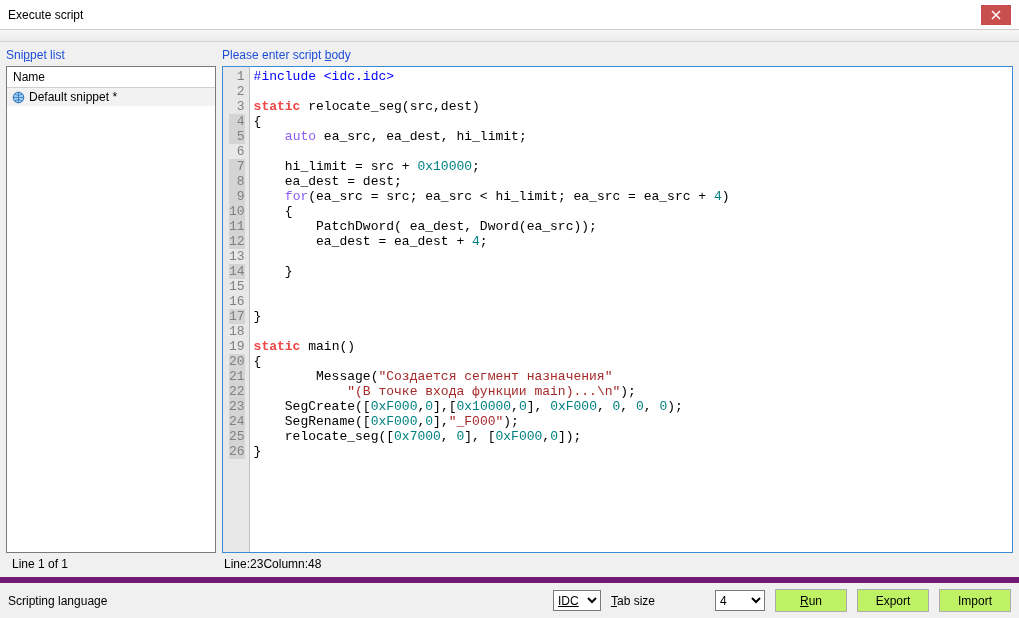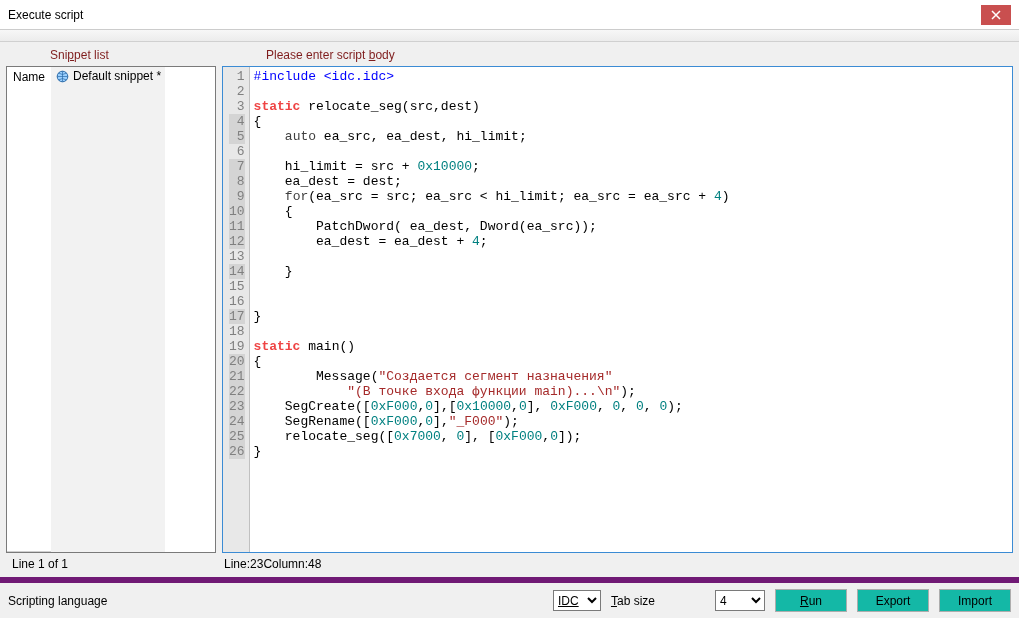--- a/index.html
+++ b/index.html
@@ -51,30 +51,29 @@
   .panel {
     display: flex;
     flex-direction: column;
     min-height: 0;
   }
   .left-panel { width: 210px; }
   .right-panel { flex: 1; }
   .panel-label {
     font-size: 12px;
     padding: 2px 0 4px 0;
-    color: #7f1d1d;
-    margin-left: 44px;
+    color: #1d4ed8;
   }
   .underline { text-decoration: underline; }
   .list-box {
     flex: 1;
     background: #fff;
     border: 1px solid #7a7a7a;
     display: flex;
-    flex-direction: row;
+    flex-direction: column;
     min-height: 0;
   }
   .list-header {
     border-bottom: 1px solid #d0d0d0;
     padding: 3px 6px;
     font-size: 12px;
   }
   .list-item {
     display: flex;
     gap: 4px;
@@ -110,21 +109,21 @@
     user-select: none;
     white-space: pre;
   }
   .gutter .hl { background: #d4d4d4; display:inline-block; min-width: 100%; }
   .code {
     padding: 2px 4px;
     white-space: pre;
     flex: 1;
   }
   .kw-pre   { color: #0000ff; font-weight: normal; }
-  .kw-blue  { color: #404040; }
+  .kw-blue  { color: #8b5cf6; }
   .kw-static{ color: #ef4444; font-weight: bold; }
   .num      { color: #008080; }
   .str      { color: #a52a2a; }
   .status-right {
     padding: 4px 2px 6px 2px;
     font-size: 12px;
     display:flex;
     gap:0;
   }
   .bottom-bar {
@@ -142,21 +141,21 @@
     font-size: 12px;
     border: 1px solid #7a7a7a;
     background: #fff;
     height: 21px;
   }
   select.lang { width: 48px; text-decoration: underline;}
   select.tab  { width: 50px; margin-left: 50px;}
   button.win {
     font-size: 12px;
     border: 1px solid #adadad;
-    background: #14b8a6;
+    background: #bef264;
     height: 23px;
     width: 72px;
     cursor: pointer;
   }
 </style>
 </head>
 <body>
 
 <div class="title-bar">
   <span class="title-text">Execute script</span>

